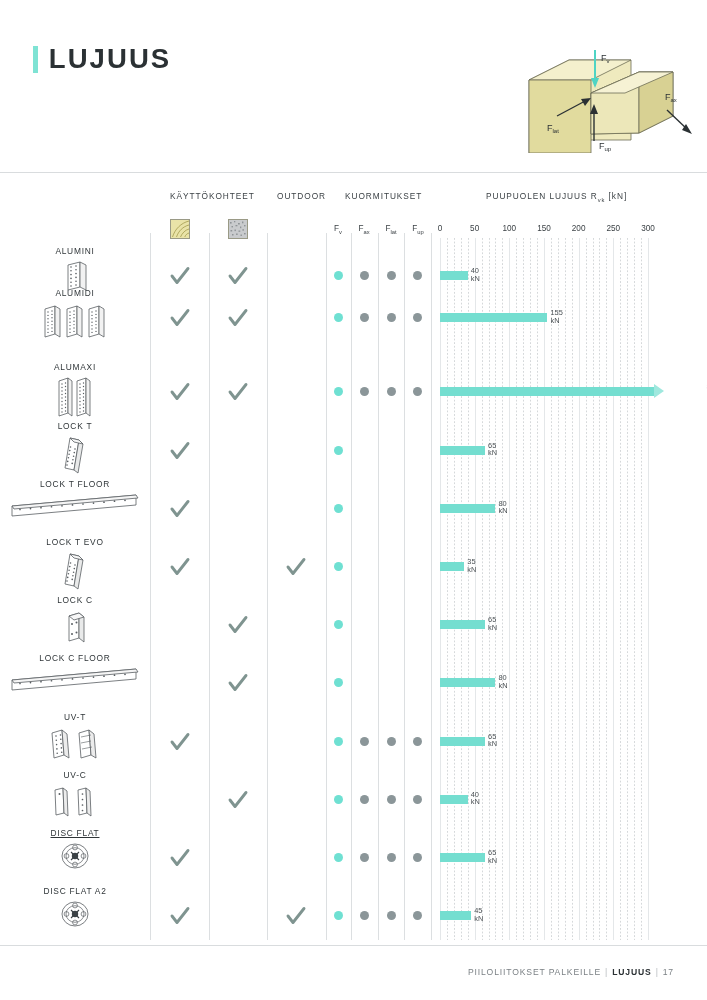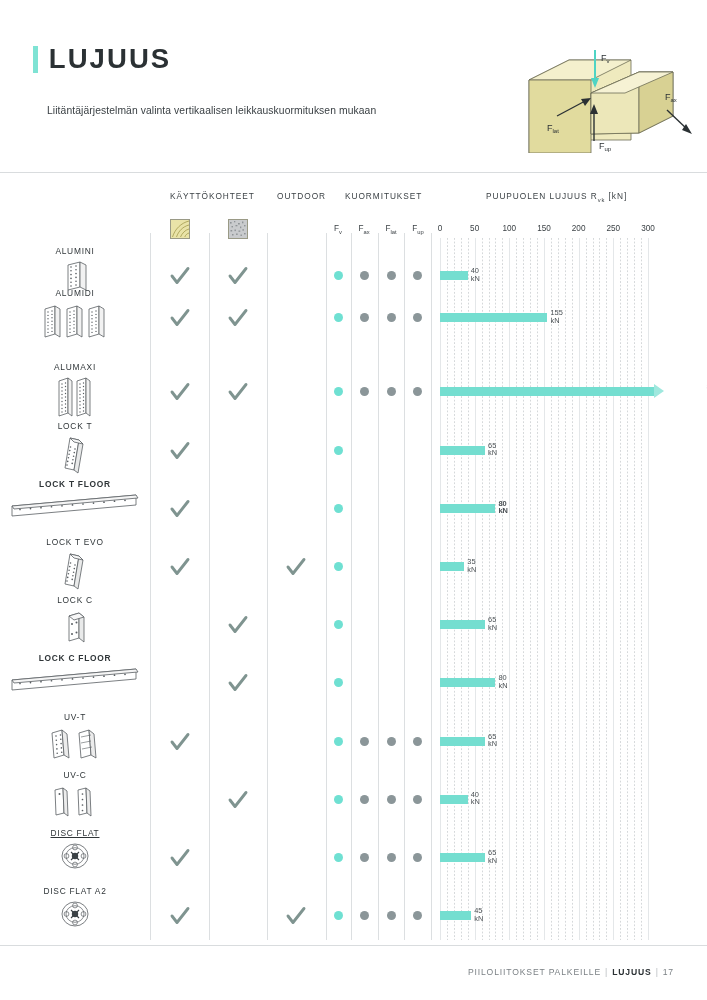--- a/index.html
+++ b/index.html
@@ -102,21 +102,20 @@
 </style>
 </head>
 <body>
 
 <div class="page">
 
   <div class="title-row">
     <div class="title-bar"></div>
     <div class="title-text">LUJUUS</div>
   </div>
-  <div class="subtitle">Liitäntäjärjestelmän valinta vertikaalisen leikkauskuormituksen mukaan</div>
 
   <div class="illus">
     <svg width="175" height="115" viewBox="0 0 175 115">
 
       <polygon points="8,42 48,22 48,102 8,115" fill="#e6e0a7" stroke="#6d6d55" stroke-width="0.8"></polygon>
       <polygon points="48,22 110,22 110,102 48,102" fill="#efeabe" stroke="#6d6d55" stroke-width="0.8"></polygon>
       <polygon points="8,42 48,22 110,22 70,42" fill="#f4f0cd" stroke="#6d6d55" stroke-width="0.8"></polygon>
       <polygon points="8,42 70,42 70,115 8,115" fill="#e1db9e" stroke="#6d6d55" stroke-width="0.8"></polygon>
 
       <polygon points="70,55 118,34 152,34 152,78 118,95 70,96" fill="#e9e3ae" stroke="#6d6d55" stroke-width="0.8"></polygon>
@@ -456,21 +455,21 @@
         <div class="check" style="left: 169px; top: 19px;"><svg width="22" height="22" viewBox="0 0 22 22">
     <path d="M3 11 L8 17.5 L19 3.5" fill="none" stroke="#7f9490" stroke-width="2.9" stroke-linecap="round" stroke-linejoin="round"></path>
   </svg></div>
         <div class="dot" style="left: 333.5px; top: 25px; background: rgb(111, 224, 210);"></div>
         <div class="bar" style="left: 440px; top: 25px; width: 45.0667px; background: rgb(116, 222, 208);"></div>
         <div class="barval" style="left: 488.067px; top: 21px;">
           <div>65</div>
           <div>kN</div>
         </div>
       </div>
-      <div class="row" style="top: 478.8px; height: 58.2px; font-weight: bold;">
+      <div class="row" style="top: 478.8px; height: 58.2px;">
         <div class="rowlabel" style="left: 0px; top: 0px;">LOCK T FLOOR</div>
         <div class="rowicon" style="left: 0px; top: 13px; height: 44px;">
           <svg width="130" height="26" viewBox="0 0 130 26">
         <polygon points="2,14 126,3 126,13 2,24" stroke="#5a5f63" stroke-width="0.8" fill="#ffffff"></polygon>
         <polygon points="2,14 126,3 128,6 4,17" fill="#f5f5f5" stroke="#5a5f63" stroke-width="0.8"></polygon>
         <circle cx="10" cy="17.5" r="0.85" fill="#5a5f63"></circle>
             <circle cx="20.5" cy="16.58" r="0.85" fill="#5a5f63"></circle>
             <circle cx="31" cy="15.66" r="0.85" fill="#5a5f63"></circle>
             <circle cx="41.5" cy="14.74" r="0.85" fill="#5a5f63"></circle>
             <circle cx="52" cy="13.82" r="0.85" fill="#5a5f63"></circle>
@@ -542,21 +541,21 @@
     <path d="M3 11 L8 17.5 L19 3.5" fill="none" stroke="#7f9490" stroke-width="2.9" stroke-linecap="round" stroke-linejoin="round"></path>
   </svg></div>
         <div class="dot" style="left: 333.5px; top: 25px; background: rgb(111, 224, 210);"></div>
         <div class="bar" style="left: 440px; top: 25px; width: 45.0667px; background: rgb(116, 222, 208);"></div>
         <div class="barval" style="left: 488.067px; top: 21px;">
           <div>65</div>
           <div>kN</div>
         </div>
       </div>
       <div class="row" style="top: 653.4px; height: 58.2px;">
-        <div class="rowlabel" style="left: 0px; top: 0px; font-weight: bold;">LOCK C FLOOR</div>
+        <div class="rowlabel" style="left: 0px; top: 0px;">LOCK C FLOOR</div>
         <div class="rowicon" style="left: 0px; top: 13px; height: 44px;">
           <svg width="130" height="26" viewBox="0 0 130 26">
         <polygon points="2,14 126,3 126,13 2,24" stroke="#5a5f63" stroke-width="0.8" fill="#ffffff"></polygon>
         <polygon points="2,14 126,3 128,6 4,17" fill="#f5f5f5" stroke="#5a5f63" stroke-width="0.8"></polygon>
         <circle cx="10" cy="17.5" r="0.85" fill="#5a5f63"></circle>
             <circle cx="20.5" cy="16.58" r="0.85" fill="#5a5f63"></circle>
             <circle cx="31" cy="15.66" r="0.85" fill="#5a5f63"></circle>
             <circle cx="41.5" cy="14.74" r="0.85" fill="#5a5f63"></circle>
             <circle cx="52" cy="13.82" r="0.85" fill="#5a5f63"></circle>
             <circle cx="62.5" cy="12.899999999999999" r="0.85" fill="#5a5f63"></circle>

